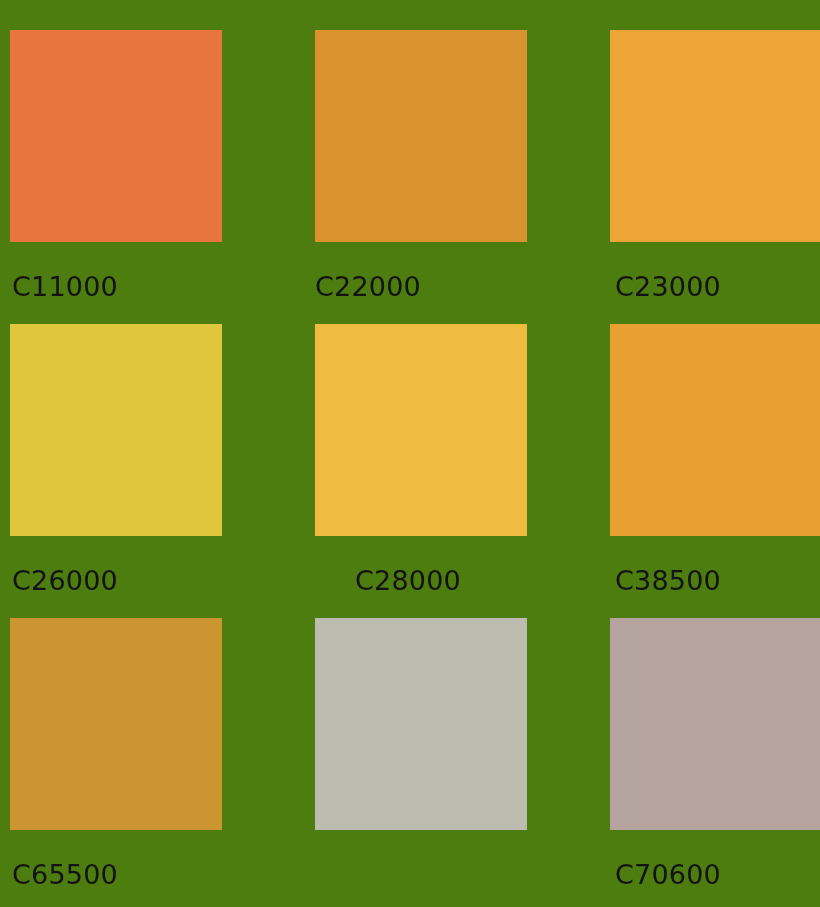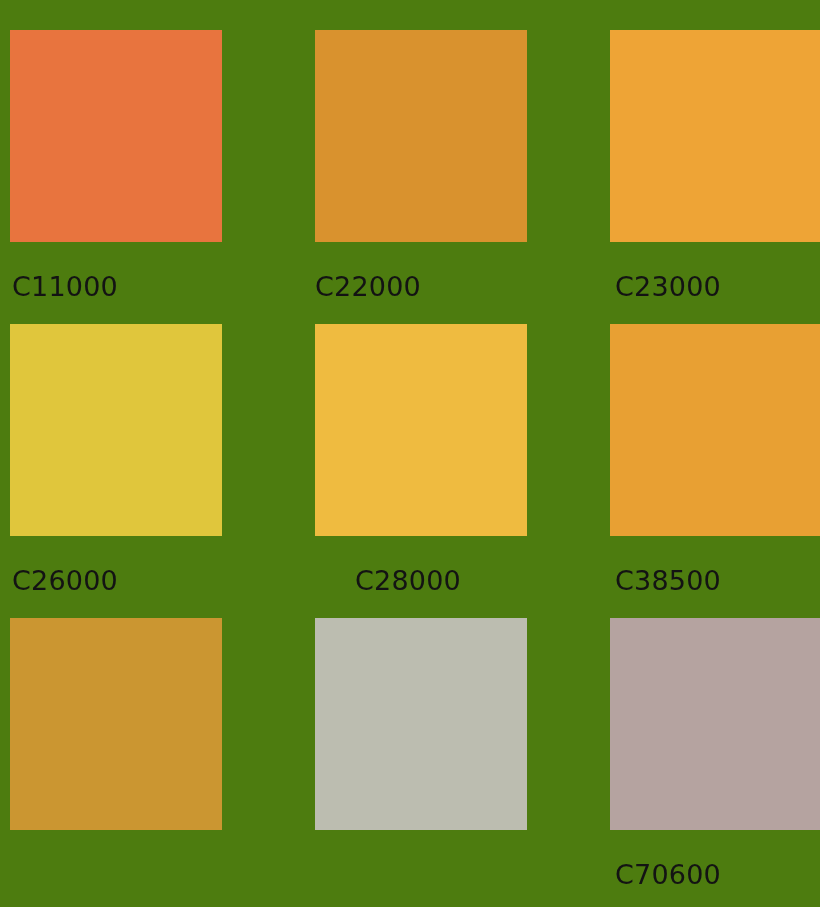--- a/index.html
+++ b/index.html
@@ -105,20 +105,21 @@
     </div>
     <div class="swatch-cell col-2">
       <button class="swatch-chip" style="background-color: rgb(232, 160, 51);"></button>
       <span class="swatch-label" style="color: rgb(19, 19, 19);">C38500</span>
     </div>
   </div>
 
   <div class="swatch-row row-2">
     <div class="swatch-cell col-0">
       <button class="swatch-chip" style="background-color: rgb(203, 150, 49);"></button>
+      <span class="swatch-label" style="color: rgb(19, 19, 19);">C65500</span>
     </div>
     <div class="swatch-cell col-1">
       <button class="swatch-chip" style="background-color: rgb(188, 189, 176);"></button>
     </div>
     <div class="swatch-cell col-2">
       <button class="swatch-chip" style="background-color: rgb(181, 163, 160);"></button>
       <span class="swatch-label" style="color: rgb(19, 19, 19);">C70600</span>
     </div>
   </div>
 

